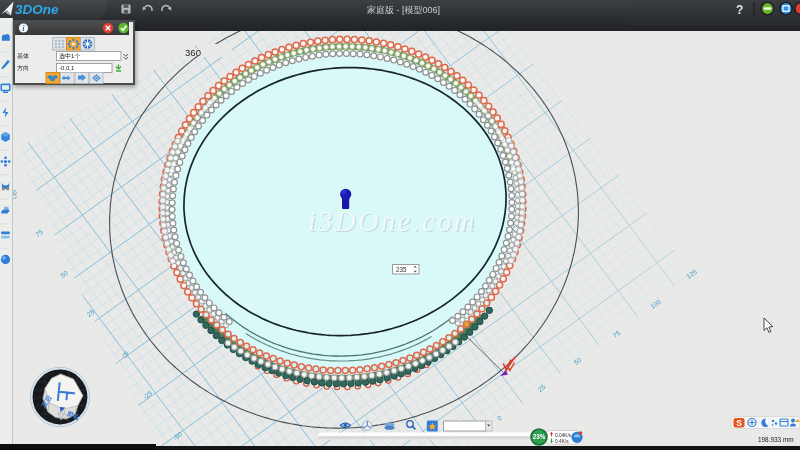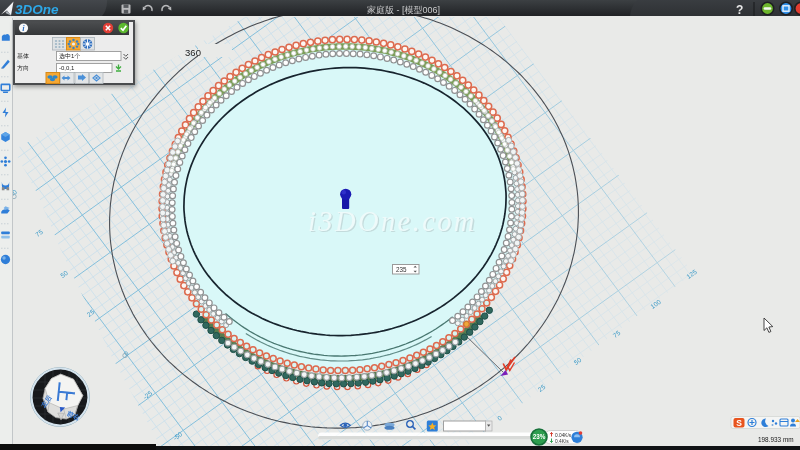--- a/index.html
+++ b/index.html
@@ -772,21 +772,21 @@
 <path d="M514.5,362.5 L509.8,370.5 L507.5,366" fill="none" stroke="#e03c28" stroke-width="1.4"></path>
 <path d="M505.5,370 L500.5,376 L508,374.5Z" fill="#7a1fb8"></path>
 <g>
 <rect x="392.5" y="264.5" width="26.5" height="9.5" fill="#ffffff" stroke="#9a9a9a" stroke-width="1"></rect>
 <text x="396" y="271.8" font-family="Liberation Sans, sans-serif" font-size="6.3" fill="#333">235</text>
 <path d="M413.5,267.5 l1.7,-1.7 l1.7,1.7Z" fill="#555"></path>
 <path d="M413.5,270.8 l1.7,1.7 l1.7,-1.7Z" fill="#555"></path>
 </g>
 <path d="M764,318 l0,12.5 l2.9,-2.7 l2,4.6 l2,-0.9 l-2,-4.5 l3.9,-0.4 Z" fill="#ffffff" stroke="#333" stroke-width="0.9"></path>
 </svg>
-<div style="position:absolute;left:0;top:0;width:800px;height:16px;background:linear-gradient(#3c4043,#202225);overflow:hidden">
+<div style="position:absolute;left:0;top:0;width:800px;height:31px;background:linear-gradient(#3c4043,#202225);overflow:hidden">
  <div style="position:absolute;left:-18px;top:-6px;width:125px;height:30px;background:linear-gradient(#4a4e53,#2b2d30);border-radius:0 0 22px 0;"></div>
  <div style="position:absolute;left:630px;top:-8px;width:180px;height:34px;background:linear-gradient(#3f4347,#27292c);border-radius:26px 0 0 0;"></div>
  <svg width="800" height="18" style="position:absolute;left:0;top:0">
   <path d="M1,14.5 L13.5,1.5 L11,15.5 L7,10.5Z" fill="#f2f2f4"></path>
   <path d="M7,10.5 L11,15.5 L5.5,13Z" fill="#a8aeb4"></path>
   <text x="15" y="13.5" font-family="Liberation Sans, sans-serif" font-style="italic" font-weight="bold" font-size="13.5" fill="#2da8e8">3DOne</text>
   <g stroke="#b9babc" stroke-width="1.2" fill="none">
    <rect x="121.5" y="4.5" width="9" height="9" rx="1" fill="#b9babc" stroke="none"></rect>
    <rect x="123.5" y="4.5" width="5" height="3.4" fill="#55585c" stroke="none"></rect>
    <rect x="123.8" y="9.8" width="4.4" height="3.7" fill="#55585c" stroke="none"></rect>

